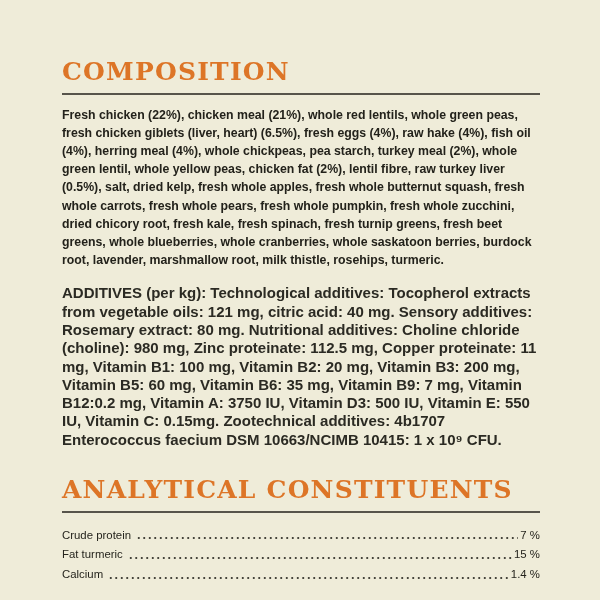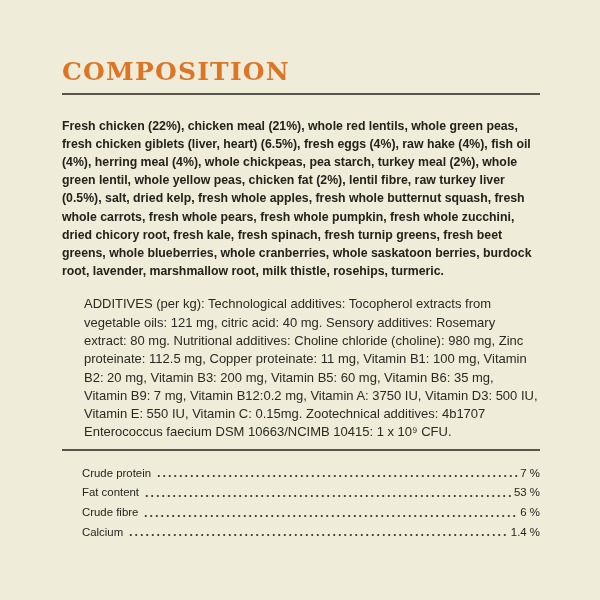--- a/index.html
+++ b/index.html
@@ -21,44 +21,42 @@
     letter-spacing: 1.2px;
     color: #dd7527;
     line-height: 1.1;
   }
   .rule {
     height: 2px;
     background: #57544b;
     margin-top: 7px;
   }
   .ingredients {
-    margin-top: 22px;
+    margin-top: 11px;
     font-weight: bold;
     font-size: 12.3px;
     line-height: 18.2px;
     color: #23221b;
   }
   .additives {
     margin-top: 15px;
-    font-weight: normal;
-    font-size: 13px;
+    font-weight: bold;
+    font-size: 15px;
     line-height: 18.3px;
     color: #2b2a23;
-    margin-left: 22px;
   }
   .analytical-head { margin-top: 27px; }
   .constituents-table { margin-top: 13px; }
   .row {
     display: flex;
     align-items: center;
     height: 19.7px;
     line-height: 19.7px;
     font-size: 11.4px;
     color: #26251e;
-    margin-left: 20px;
   }
   .row .lbl { white-space: nowrap; }
   .row .val { white-space: nowrap; }
   .row .dots {
     flex: 1;
     height: 4px;
     align-self: flex-end;
     margin: 0 2px 5px 5px;
     background-image: radial-gradient(circle, #45443b 1px, transparent 1.4px);
     background-size: 5.5px 4px;
@@ -71,37 +69,33 @@
 
 <div class="page">
 
   <h1 class="section-title">COMPOSITION</h1>
   <div class="rule"></div>
 
   <p class="ingredients">Fresh chicken (22%), chicken meal (21%), whole red lentils, whole green peas, fresh chicken giblets (liver, heart) (6.5%), fresh eggs (4%), raw hake (4%), fish oil (4%), herring meal (4%), whole chickpeas, pea starch, turkey meal (2%), whole green lentil, whole yellow peas, chicken fat (2%), lentil fibre, raw turkey liver (0.5%), salt, dried kelp, fresh whole apples, fresh whole butternut squash, fresh whole carrots, fresh whole pears, fresh whole pumpkin, fresh whole zucchini, dried chicory root, fresh kale, fresh spinach, fresh turnip greens, fresh beet greens, whole blueberries, whole cranberries, whole saskatoon berries, burdock root, lavender, marshmallow root, milk thistle, rosehips, turmeric.</p>
 
   <p class="additives">ADDITIVES (per kg): Technological additives: Tocopherol extracts from vegetable oils: 121 mg, citric acid: 40 mg. Sensory additives: Rosemary extract: 80 mg. Nutritional additives: Choline chloride (choline): 980 mg, Zinc proteinate: 112.5 mg, Copper proteinate: 11 mg, Vitamin B1: 100 mg, Vitamin B2: 20 mg, Vitamin B3: 200 mg, Vitamin B5: 60 mg, Vitamin B6: 35 mg, Vitamin B9: 7 mg, Vitamin B12:0.2 mg, Vitamin A: 3750 IU, Vitamin D3: 500 IU, Vitamin E: 550 IU, Vitamin C: 0.15mg. Zootechnical additives: 4b1707 Enterococcus faecium DSM 10663/NCIMB 10415: 1 x 10⁹ CFU.</p>
 
+  <h1 class="section-title analytical-head">ANALYTICAL CONSTITUENTS</h1>
   <div class="rule"></div>
 
   <div class="constituents-table">
     <div class="row">
       <span class="lbl">Crude protein</span>
       <span class="dots"></span>
       <span class="val">7 %</span>
     </div>
     <div class="row">
-      <span class="lbl">Fat content</span>
+      <span class="lbl">Fat turmeric</span>
       <span class="dots"></span>
-      <span class="val">53 %</span>
-    </div>
-    <div class="row">
-      <span class="lbl">Crude fibre</span>
-      <span class="dots"></span>
-      <span class="val">6 %</span>
+      <span class="val">15 %</span>
     </div>
     <div class="row">
       <span class="lbl">Calcium</span>
       <span class="dots"></span>
       <span class="val">1.4 %</span>
     </div>
 
   </div>
 
 </div>

